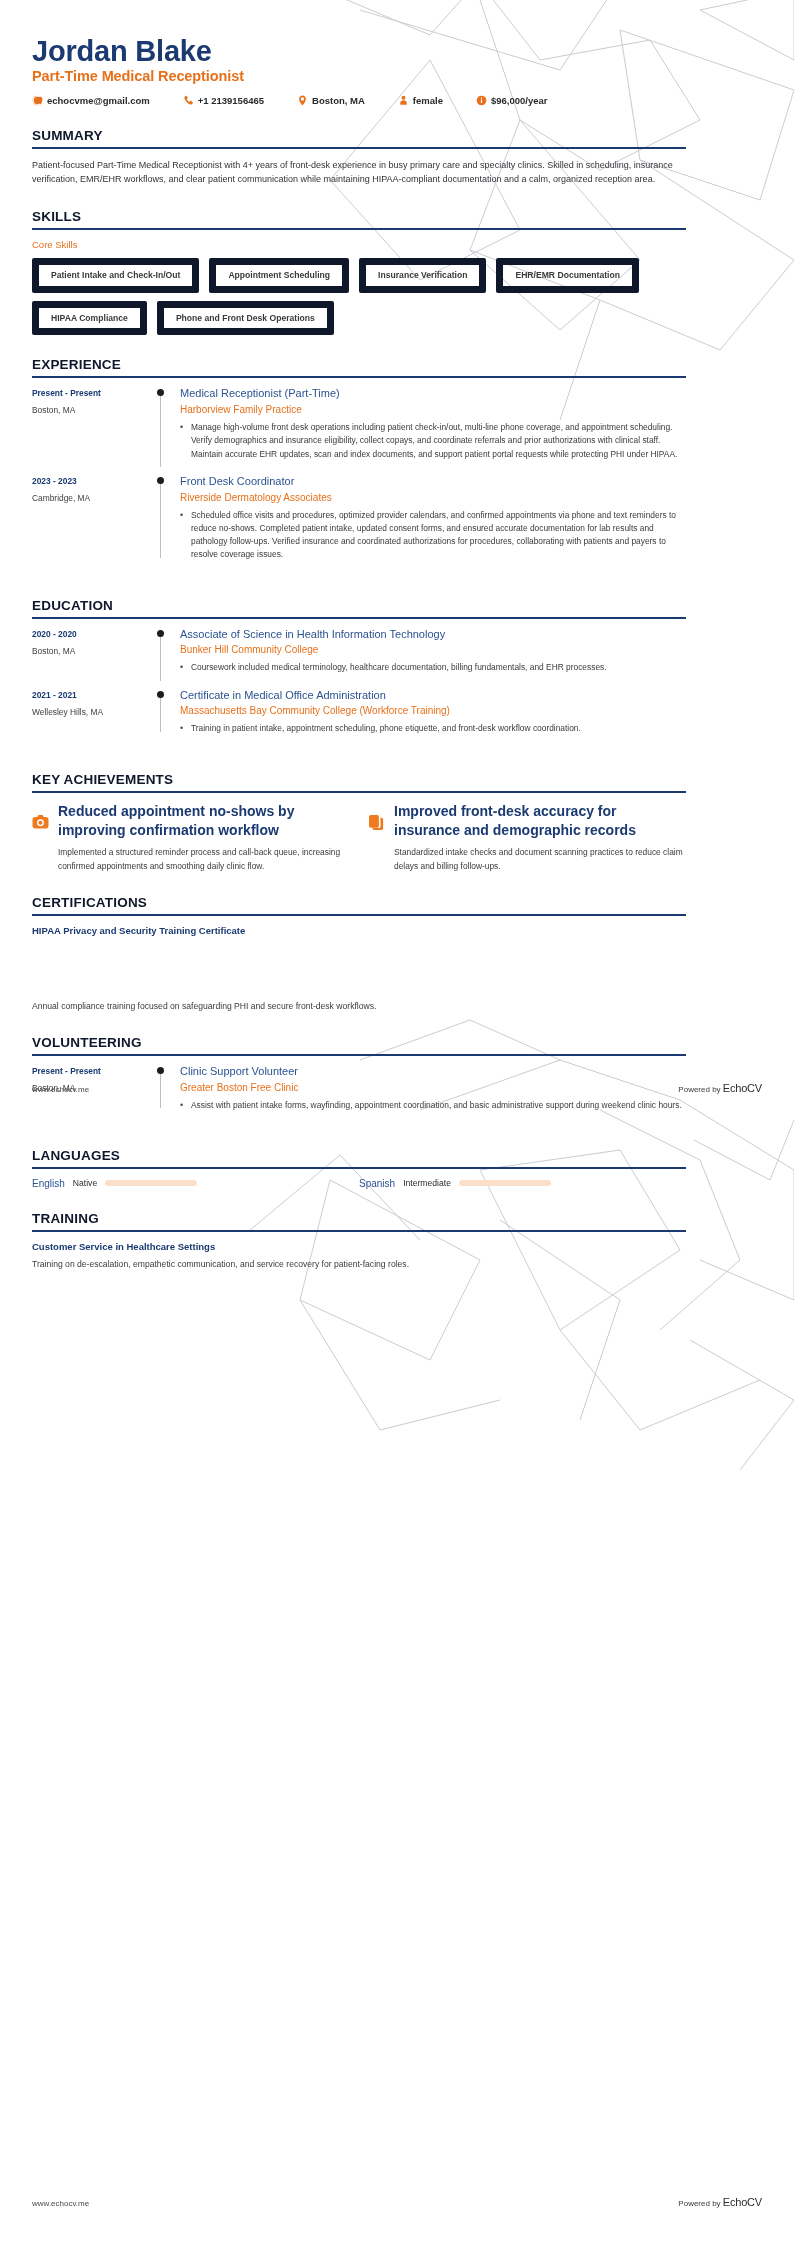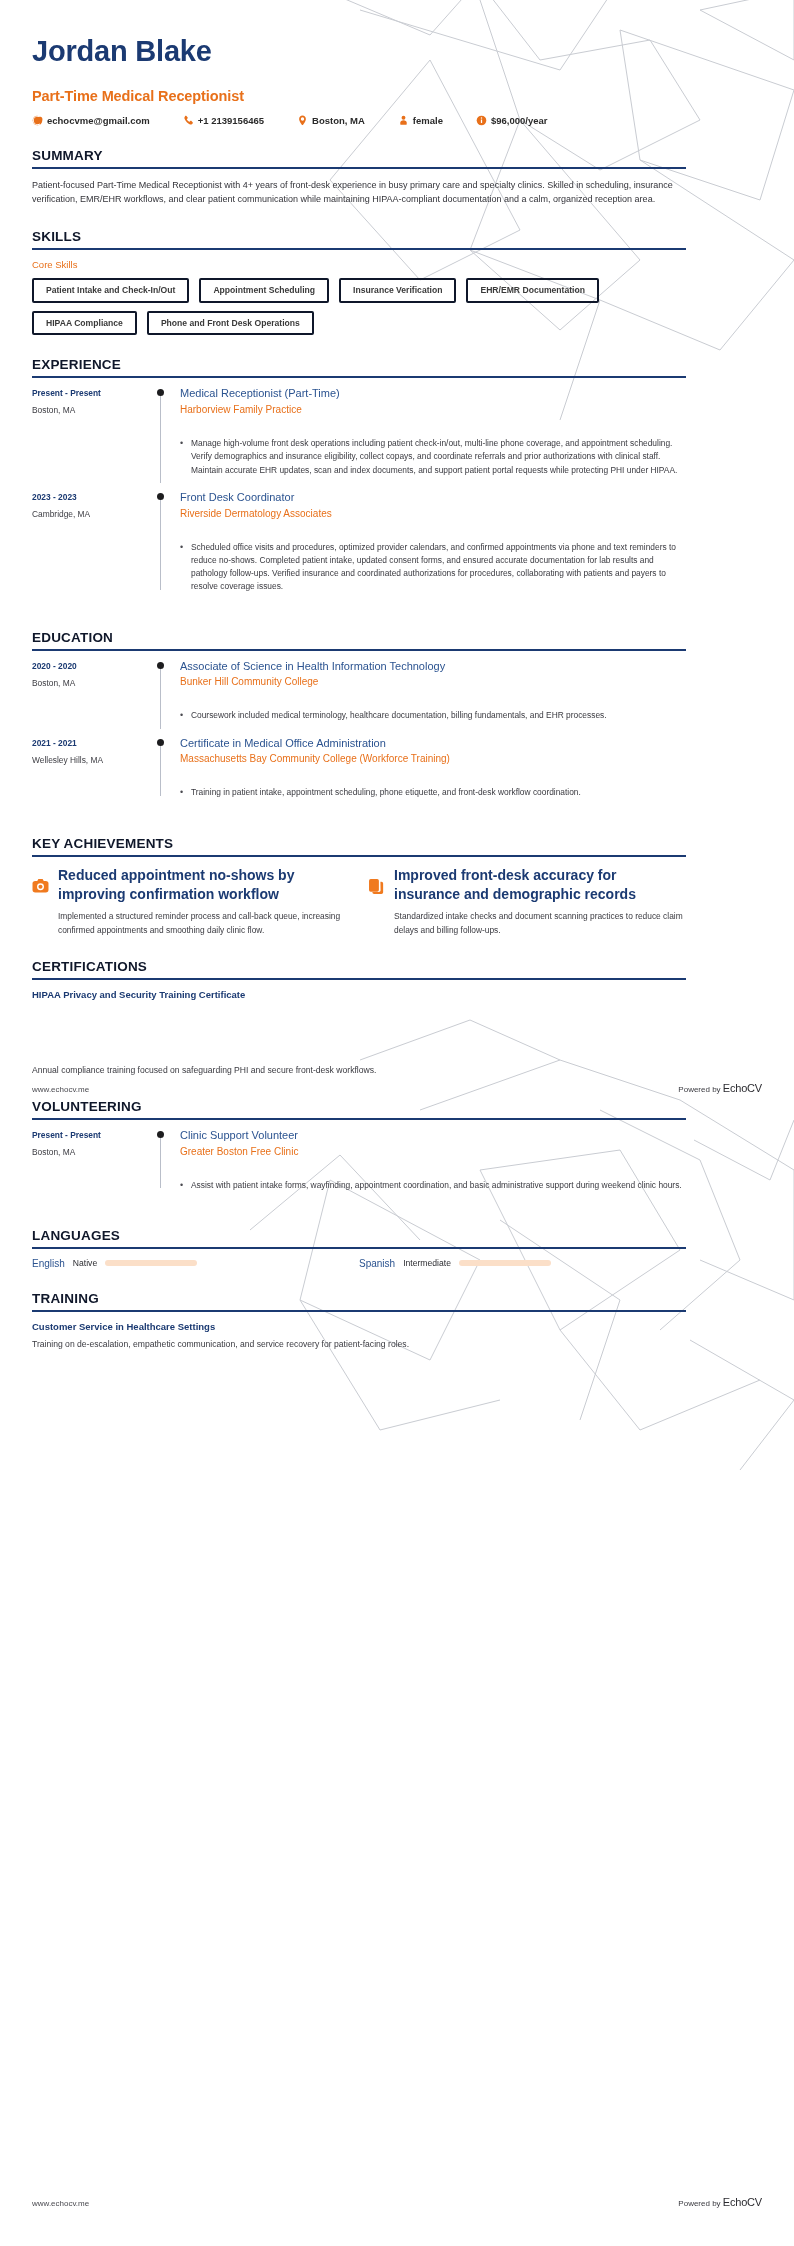--- a/index.html
+++ b/index.html
@@ -39,21 +39,21 @@
     font-size: 29px;
     font-weight: bold;
     color: #1b3a72;
     letter-spacing: -0.2px;
     line-height: 1.1;
   }
   .job-title {
     font-size: 14.5px;
     font-weight: bold;
     color: #e8701a;
-    margin-top: 20px;
+    margin-top: 0;
     letter-spacing: -0.1px;
   }
   .contact-row {
     margin-top: 11px;
     display: flex;
     flex-wrap: wrap;
     align-items: center;
     gap: 17px;
     font-size: 9.5px;
     font-weight: bold;
@@ -105,21 +105,21 @@
     font-size: 9.5px;
     color: #e8701a;
     margin-bottom: 8px;
   }
   .skill-chips {
     display: flex;
     flex-wrap: wrap;
     gap: 8px 10px;
   }
   .chip {
-    border: 2px solid #0f172a;
+    border: 7px solid #0f172a;
     border-radius: 2px;
     padding: 6px 12px;
     font-size: 8.6px;
     font-weight: bold;
     color: #3a3a3a;
     line-height: 1;
   }
 
   
   .entry {
@@ -174,21 +174,21 @@
     color: #2b5390;
     line-height: 1.25;
   }
   .entry-org {
     font-size: 10px;
     font-weight: normal;
     color: #e8701a;
     margin-top: 3px;
   }
   .bullets {
-    margin-top: 22px;
+    margin-top: 6px;
     list-style: none;
   }
   .bullets li {
     position: relative;
     padding-left: 11px;
     font-size: 8.4px;
     line-height: 1.58;
     color: #3a3a40;
     margin-bottom: 2px;
   }

